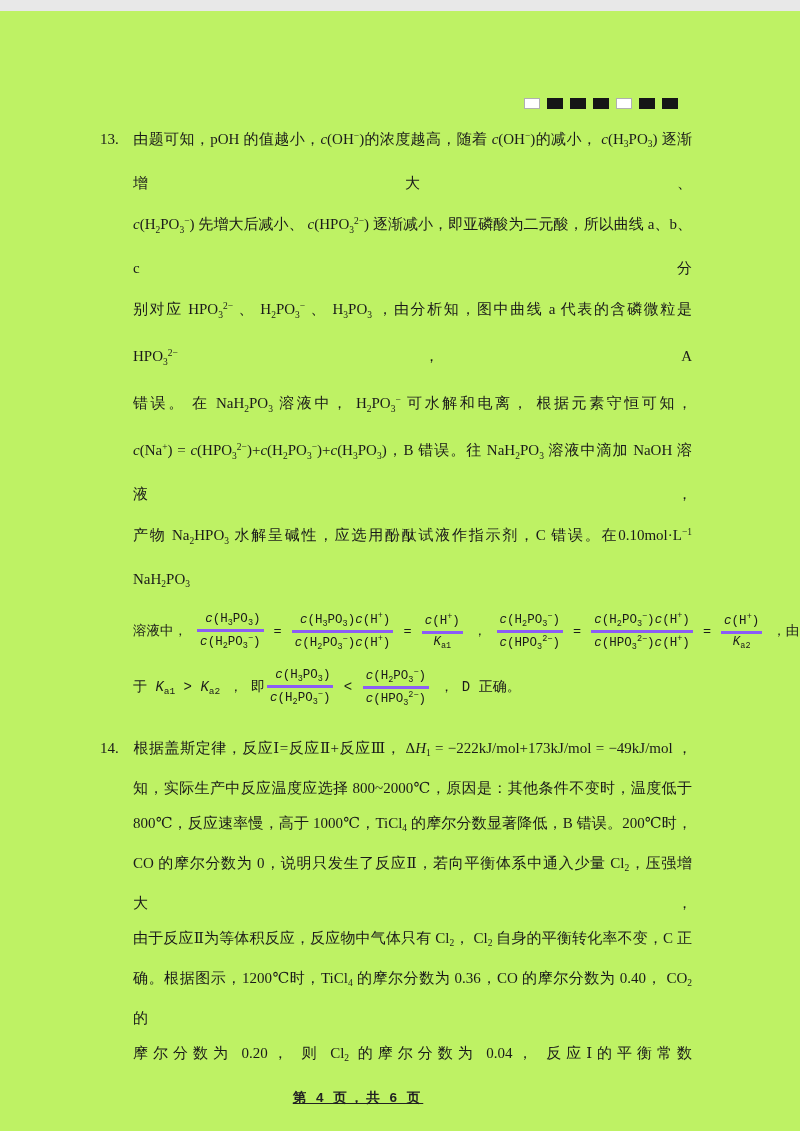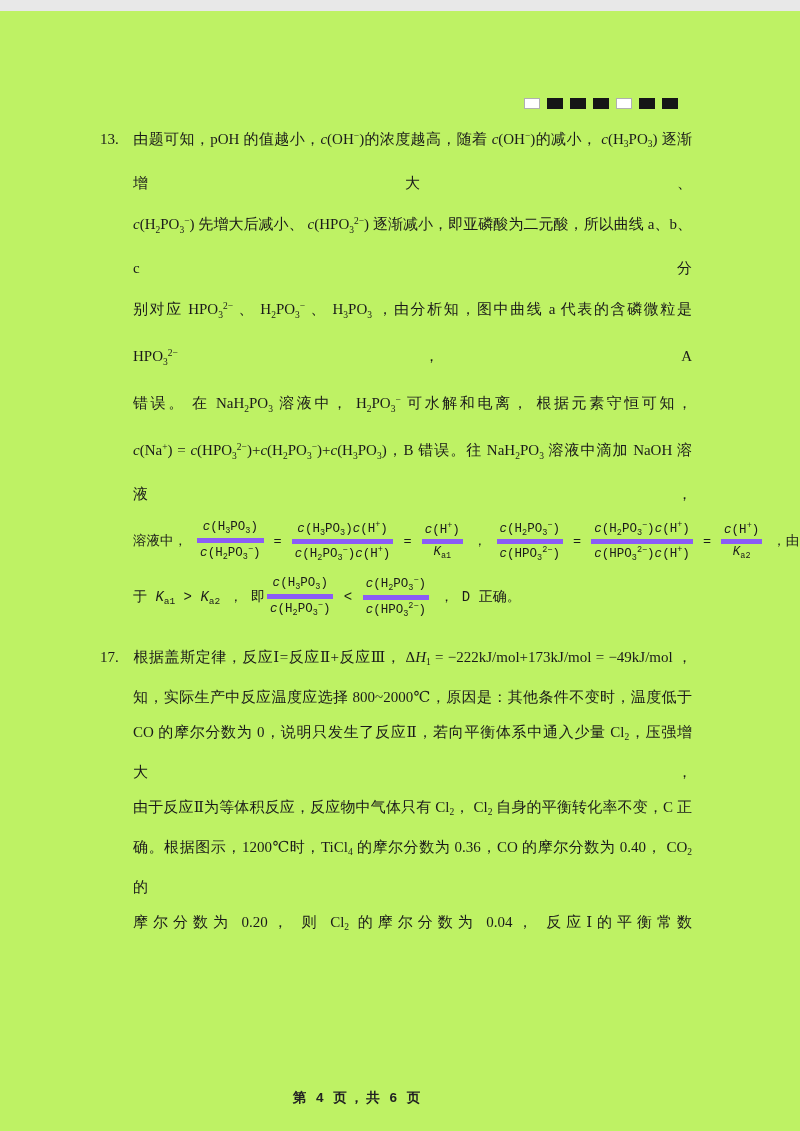--- a/index.html
+++ b/index.html
@@ -18,27 +18,27 @@
   .para { padding-left:33px; }
   .num { display:inline-block; width:33px; margin-left:-33px; }
   .jline { text-align:justify; text-align-last:justify; line-height:38.3px; }
   .item14 .jline { line-height:34.8px; }
   .mline { text-align:left; white-space:nowrap;font-family:Liberation Mono, monospace; }
   .m-tall { line-height:58px; font-size:13.5px; }
   .m-mid  { line-height:52px; font-size:14px; }
   sub { font-size:9.5px; vertical-align:-0.35em; }
   sup { font-size:9.5px; vertical-align:0.55em; }
   .frac { display:inline-block; vertical-align:middle; text-align:center; margin:0 2px; font-size:12.5px; line-height:1.25; }
-  .frac .fnum { display:block; padding:0 3px 1px; border-bottom:5px solid #8b5cf6; }
+  .frac .fnum { display:block; padding:0 3px 1px; border-bottom:3px solid #8b5cf6;text-align:right; }
   .frac .fden { display:block; padding:1px 3px 0; }
   .frac sub, .frac sup { font-size:8.5px; }
   .footer {
     position:absolute; top:1078px; left:0; width:716px; text-align:center;
     font-family:"Liberation Sans","DejaVu Sans",sans-serif; font-weight:bold;
-    font-size:13.5px; letter-spacing:3px; color:#222;
+    font-size:13.5px; letter-spacing:3px; color:#222;text-decoration:underline;
   }
 </style>
 </head>
 <body>
 
 <div class="page">
 
   <div class="regmarks">
     <span class="mark" data-kind="outline"></span>
     <span class="mark" data-kind="filled"></span>
@@ -50,27 +50,29 @@
   </div>
 
   <div class="content">
 
     <div class="para item13">
       <div class="jline"><span class="num">13.</span><span>由题可知，pOH 的值越小，<i>c</i>(OH<sup>−</sup>)的浓度越高，随着 <i>c</i>(OH<sup>−</sup>)的减小， <i>c</i>(H<sub>3</sub>PO<sub>3</sub>) 逐渐增大、</span></div>
       <div class="jline"><i>c</i>(H<sub>2</sub>PO<sub>3</sub><sup>−</sup>) 先增大后减小、 <i>c</i>(HPO<sub>3</sub><sup>2−</sup>) 逐渐减小，即亚磷酸为二元酸，所以曲线 a、b、c 分</div>
       <div class="jline">别对应 HPO<sub>3</sub><sup>2−</sup> 、 H<sub>2</sub>PO<sub>3</sub><sup>−</sup> 、 H<sub>3</sub>PO<sub>3</sub> ，由分析知，图中曲线 a 代表的含磷微粒是 HPO<sub>3</sub><sup>2−</sup> ，A</div>
       <div class="jline">错误。 在 NaH<sub>2</sub>PO<sub>3</sub> 溶液中， H<sub>2</sub>PO<sub>3</sub><sup>−</sup> 可水解和电离， 根据元素守恒可知，</div>
       <div class="jline"><i>c</i>(Na<sup>+</sup>) = <i>c</i>(HPO<sub>3</sub><sup>2−</sup>)+<i>c</i>(H<sub>2</sub>PO<sub>3</sub><sup>−</sup>)+<i>c</i>(H<sub>3</sub>PO<sub>3</sub>)，B 错误。往 NaH<sub>2</sub>PO<sub>3</sub> 溶液中滴加 NaOH 溶液，</div>
+      <div class="jline">产物 Na<sub>2</sub>HPO<sub>3</sub> 水解呈碱性，应选用酚酞试液作指示剂，C 错误。在0.10mol·L<sup>−1</sup> NaH<sub>2</sub>PO<sub>3</sub></div>
       <div class="mline m-tall">溶液中， <span class="frac"><span class="fnum"><i>c</i>(H<sub>3</sub>PO<sub>3</sub>)</span><span class="fden"><i>c</i>(H<sub>2</sub>PO<sub>3</sub><sup>−</sup>)</span></span> = <span class="frac"><span class="fnum"><i>c</i>(H<sub>3</sub>PO<sub>3</sub>)<i>c</i>(H<sup>+</sup>)</span><span class="fden"><i>c</i>(H<sub>2</sub>PO<sub>3</sub><sup>−</sup>)<i>c</i>(H<sup>+</sup>)</span></span> = <span class="frac"><span class="fnum"><i>c</i>(H<sup>+</sup>)</span><span class="fden"><i>K</i><sub>a1</sub></span></span> ， <span class="frac"><span class="fnum"><i>c</i>(H<sub>2</sub>PO<sub>3</sub><sup>−</sup>)</span><span class="fden"><i>c</i>(HPO<sub>3</sub><sup>2−</sup>)</span></span> = <span class="frac"><span class="fnum"><i>c</i>(H<sub>2</sub>PO<sub>3</sub><sup>−</sup>)<i>c</i>(H<sup>+</sup>)</span><span class="fden"><i>c</i>(HPO<sub>3</sub><sup>2−</sup>)<i>c</i>(H<sup>+</sup>)</span></span> = <span class="frac"><span class="fnum"><i>c</i>(H<sup>+</sup>)</span><span class="fden"><i>K</i><sub>a2</sub></span></span> ，由</div>
       <div class="mline m-mid">于 <i>K</i><sub>a1</sub> &gt; <i>K</i><sub>a2</sub> ， 即<span class="frac"><span class="fnum"><i>c</i>(H<sub>3</sub>PO<sub>3</sub>)</span><span class="fden"><i>c</i>(H<sub>2</sub>PO<sub>3</sub><sup>−</sup>)</span></span> &lt; <span class="frac"><span class="fnum"><i>c</i>(H<sub>2</sub>PO<sub>3</sub><sup>−</sup>)</span><span class="fden"><i>c</i>(HPO<sub>3</sub><sup>2−</sup>)</span></span> ， D 正确。</div>
     </div>
 
     <div class="para item14" style="margin-top:12px;">
-      <div class="jline"><span class="num">17.</span><span>根据盖斯定律，反应Ⅰ=反应Ⅱ+反应Ⅲ， Δ<i>H</i><sub>1</sub> = −222kJ/mol+173kJ/mol = −49kJ/mol ，</span></div>
+      <div class="jline"><span class="num">14.</span><span>根据盖斯定律，反应Ⅰ=反应Ⅱ+反应Ⅲ， Δ<i>H</i><sub>1</sub> = −222kJ/mol+173kJ/mol = −49kJ/mol ，</span></div>
       <div class="jline">知，实际生产中反应温度应选择 800~2000℃，原因是：其他条件不变时，温度低于</div>
+      <div class="jline">800℃，反应速率慢，高于 1000℃，TiCl<sub>4</sub> 的摩尔分数显著降低，B 错误。200℃时，</div>
       <div class="jline">CO 的摩尔分数为 0，说明只发生了反应Ⅱ，若向平衡体系中通入少量 Cl<sub>2</sub>，压强增大，</div>
       <div class="jline">由于反应Ⅱ为等体积反应，反应物中气体只有 Cl<sub>2</sub>， Cl<sub>2</sub> 自身的平衡转化率不变，C 正</div>
       <div class="jline">确。根据图示，1200℃时，TiCl<sub>4</sub> 的摩尔分数为 0.36，CO 的摩尔分数为 0.40， CO<sub>2</sub> 的</div>
       <div class="jline">摩尔分数为 0.20， 则 Cl<sub>2</sub> 的摩尔分数为 0.04， 反应Ⅰ的平衡常数</div>
 
     </div>
 
   </div>
 
   <div class="footer">第 4 页，共 6 页</div>

